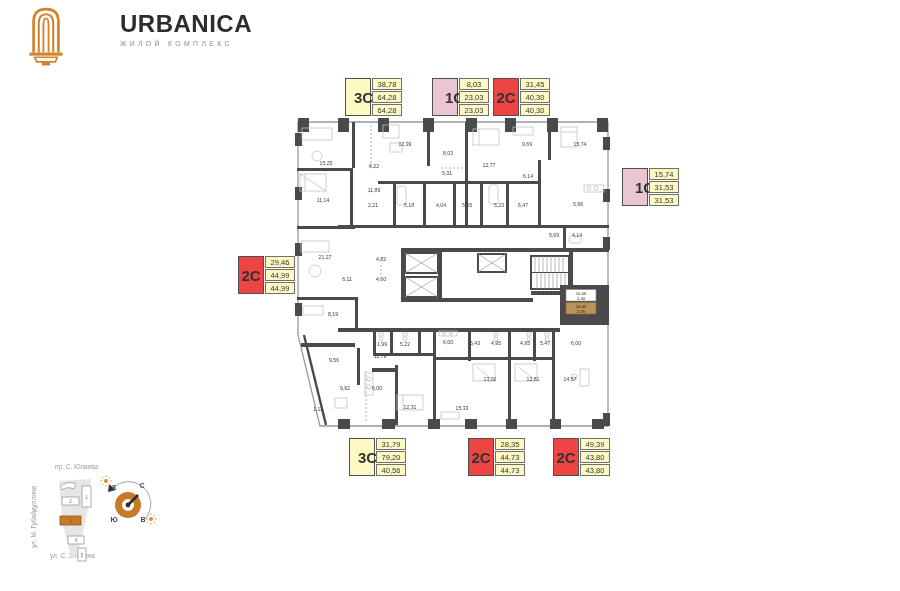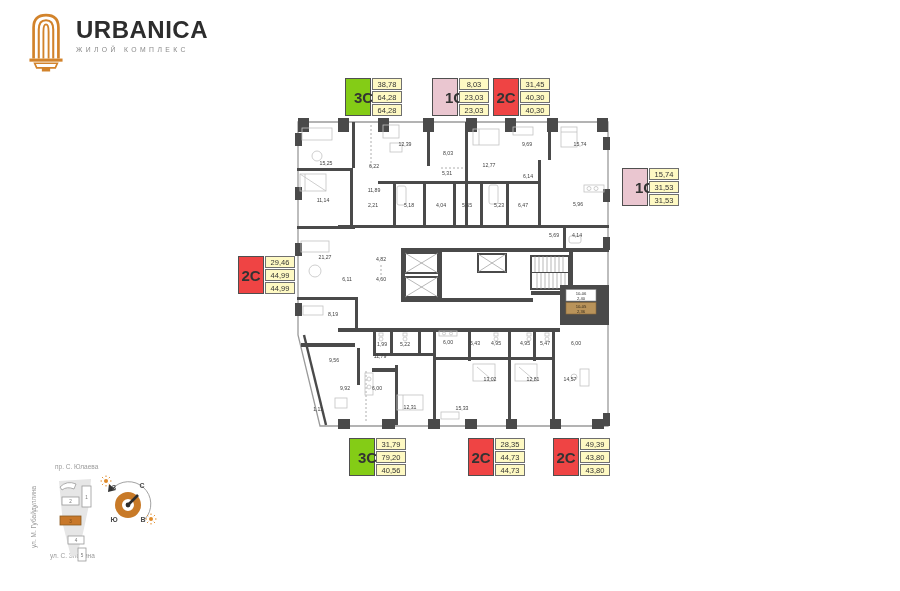--- a/index.html
+++ b/index.html
@@ -1,32 +1,32 @@
 <!DOCTYPE html>
 <html><head>
 <meta charset="utf-8">
 <style>
   html,body{margin:0;padding:0;}
   body{
     width:900px;height:591px;position:relative;background:#ffffff;
     font-family:"Liberation Sans",sans-serif;overflow:hidden;
   }
   
-  .logo{position:absolute;left:28px;top:12px;display:flex;align-items:flex-start;}
+  .logo{position:absolute;left:28px;top:6px;display:flex;align-items:flex-start;gap:44px;}
   .logo-text{margin-left:12px;margin-top:6px;}
   .logo-name{font-size:24px;font-weight:bold;color:#2d2d2d;letter-spacing:.5px;line-height:1;}
   .logo-tagline{font-size:6.8px;letter-spacing:3.4px;color:#8a8a8a;margin-top:4px;}
   
   .card{position:absolute;display:flex;}
   .card-type{
     width:26px;height:38px;line-height:38px;text-align:center;
     font-size:15px;font-weight:bold;color:#333;border:1px solid #4f4f4f;
     box-sizing:border-box;margin-right:1px;background:#fff;
   }
-  .card.yellow .card-type{background:#84cc16;padding-left:8px;}
+  .card.yellow .card-type{background:#fef9c3;padding-left:8px;}
   .card.pink   .card-type{background:#eac6d0;padding-left:12px;}
   .card.blue   .card-type{background:#ef4444;}
   .card-values{display:flex;flex-direction:column;justify-content:space-between;height:38px;}
   .card-val{
     width:30px;height:12px;line-height:11px;text-align:center;
     border:1px solid #6f6f6f;box-sizing:border-box;background:#fef9c3;
     font-size:7.5px;color:#333;
   }
   
   .plan{position:absolute;left:293px;top:113px;}

